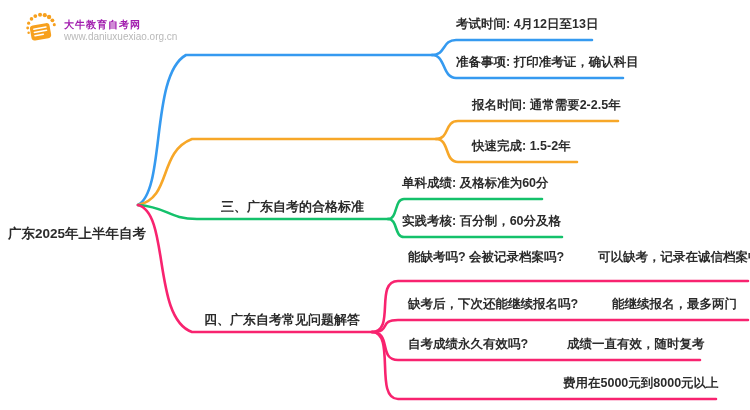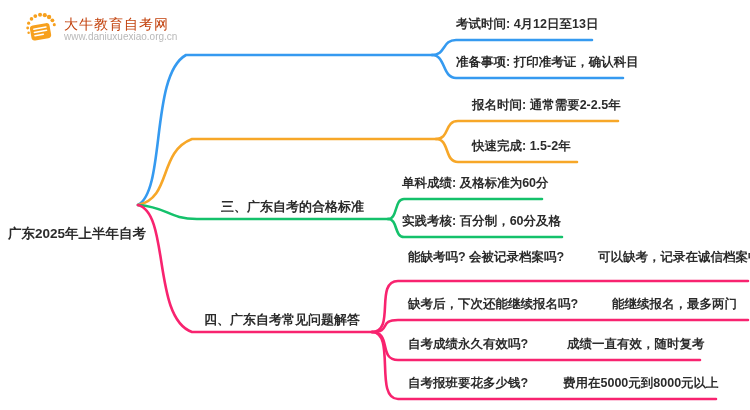--- a/index.html
+++ b/index.html
@@ -8,21 +8,21 @@
     font-family:"Liberation Sans","DejaVu Sans",sans-serif;color:#2b2b2b;
   }
   .stage svg.connectors{position:absolute;left:0;top:0;pointer-events:none;}
   .node{position:absolute;white-space:nowrap;line-height:18px;}
   .root-label{font-size:13.5px;font-weight:bold;}
   .branch-title{font-size:13px;font-weight:bold;text-align:center;}
   .child-text{font-size:12.5px;font-weight:bold;}
   .qa-answer{position:absolute;top:0;font-size:12.5px;font-weight:bold;white-space:nowrap;}
   .logo{position:absolute;left:22px;top:8px;display:flex;align-items:center;gap:4px;}
   .logo-txt{display:flex;flex-direction:column;justify-content:center;}
-  .logo-name{font-size:14px;font-weight:normal;color:#c2410c;letter-spacing:1px;line-height:15px;}
+  .logo-name{font-size:10px;font-weight:bold;color:#a21caf;letter-spacing:1px;line-height:15px;}
   .logo-url{font-size:10px;color:#b9b9b9;line-height:10px;}
 </style>
 </head>
 <body>
 
 <div class="stage">
 
   <svg class="connectors" width="750" height="410" viewBox="0 0 750 410">
     <g fill="none" stroke-width="2.6" stroke-linecap="round" stroke-linejoin="round">
 
@@ -93,17 +93,16 @@
   </div>
   <div class="node child-text" style="left:408px;top:335px;width:340px;">
     <span>自考成绩永久有效吗?</span>
     <span class="qa-answer" style="left:159px;">成绩一直有效，随时复考</span>
   </div>
   <div class="node child-text" style="left:408px;top:295px;width:340px;">
     <span>缺考后，下次还能继续报名吗?</span>
     <span class="qa-answer" style="left:204px;">能继续报名，最多两门</span>
   </div>
   <div class="node child-text" style="left:408px;top:374px;width:340px;">
-    <span>自考报班要花多少钱?</span>
     <span class="qa-answer" style="left:155px;">费用在5000元到8000元以上</span>
   </div>
 
 </div>
 
 </body></html>

